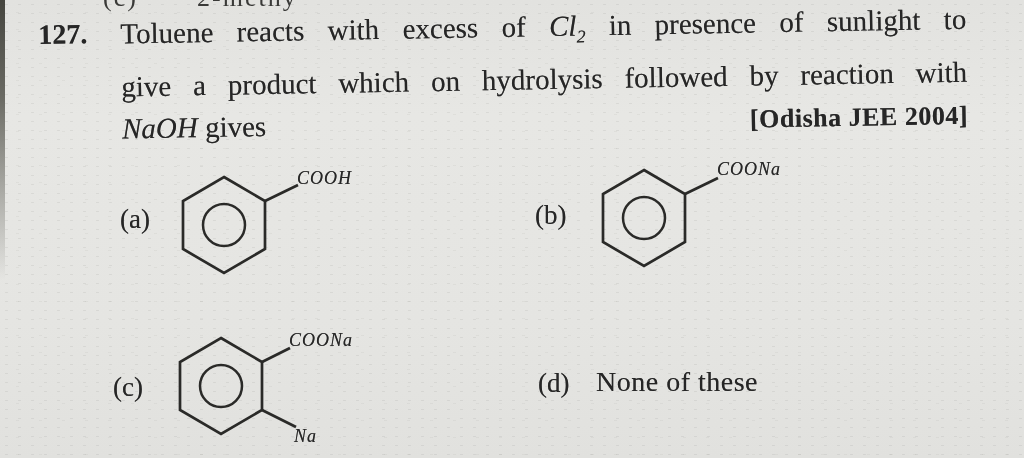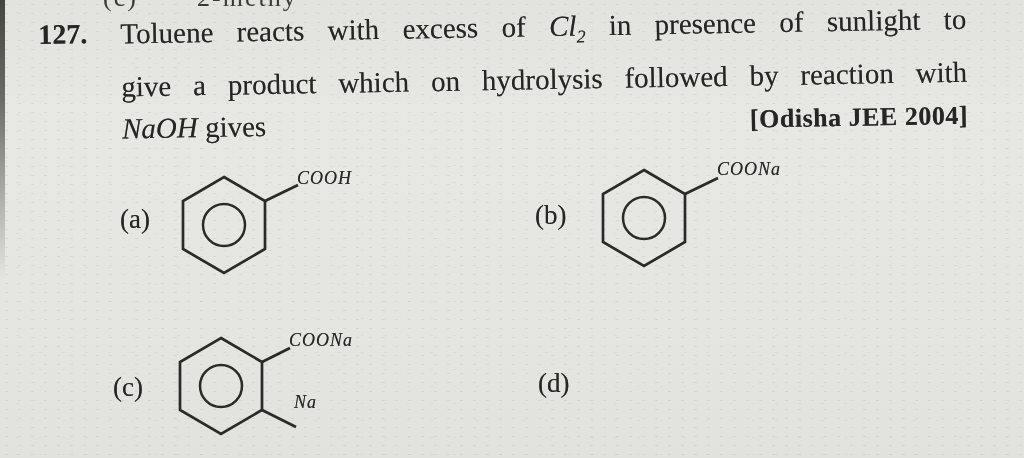--- a/index.html
+++ b/index.html
@@ -88,17 +88,18 @@
   <span class="sub-label ink" style="left:717px;top:159px">COONa</span>
 
   <span class="opt-label ink" style="left:113px;top:372px">(c)</span>
   <svg class="struct" style="left:176px;top:331px" width="128" height="122" viewBox="0 0 128 122">
     <polygon points="45,7 86,31 86,79 45,103 4,79 4,31" fill="none" stroke="#2a2a28" stroke-width="2.7"></polygon>
     <circle cx="45" cy="55" r="21" fill="none" stroke="#2a2a28" stroke-width="2.5"></circle>
     <line x1="86" y1="31" x2="114" y2="17" stroke="#2a2a28" stroke-width="2.7"></line>
     <line x1="86" y1="79" x2="120" y2="96" stroke="#2a2a28" stroke-width="2.7"></line>
   </svg>
   <span class="sub-label ink" style="left:289px;top:330px">COONa</span>
-  <span class="sub-label ink" style="left:294px;top:392px">Na</span>
+  <span class="sub-label ink" style="left:294px;top:426px">Na</span>
 
   <span class="opt-label ink" style="left:538px;top:368px">(d)</span>
+  <span class="opt-text ink" style="left:596px;top:366px">None of these</span>
 
 </div>
 
 </body></html>

